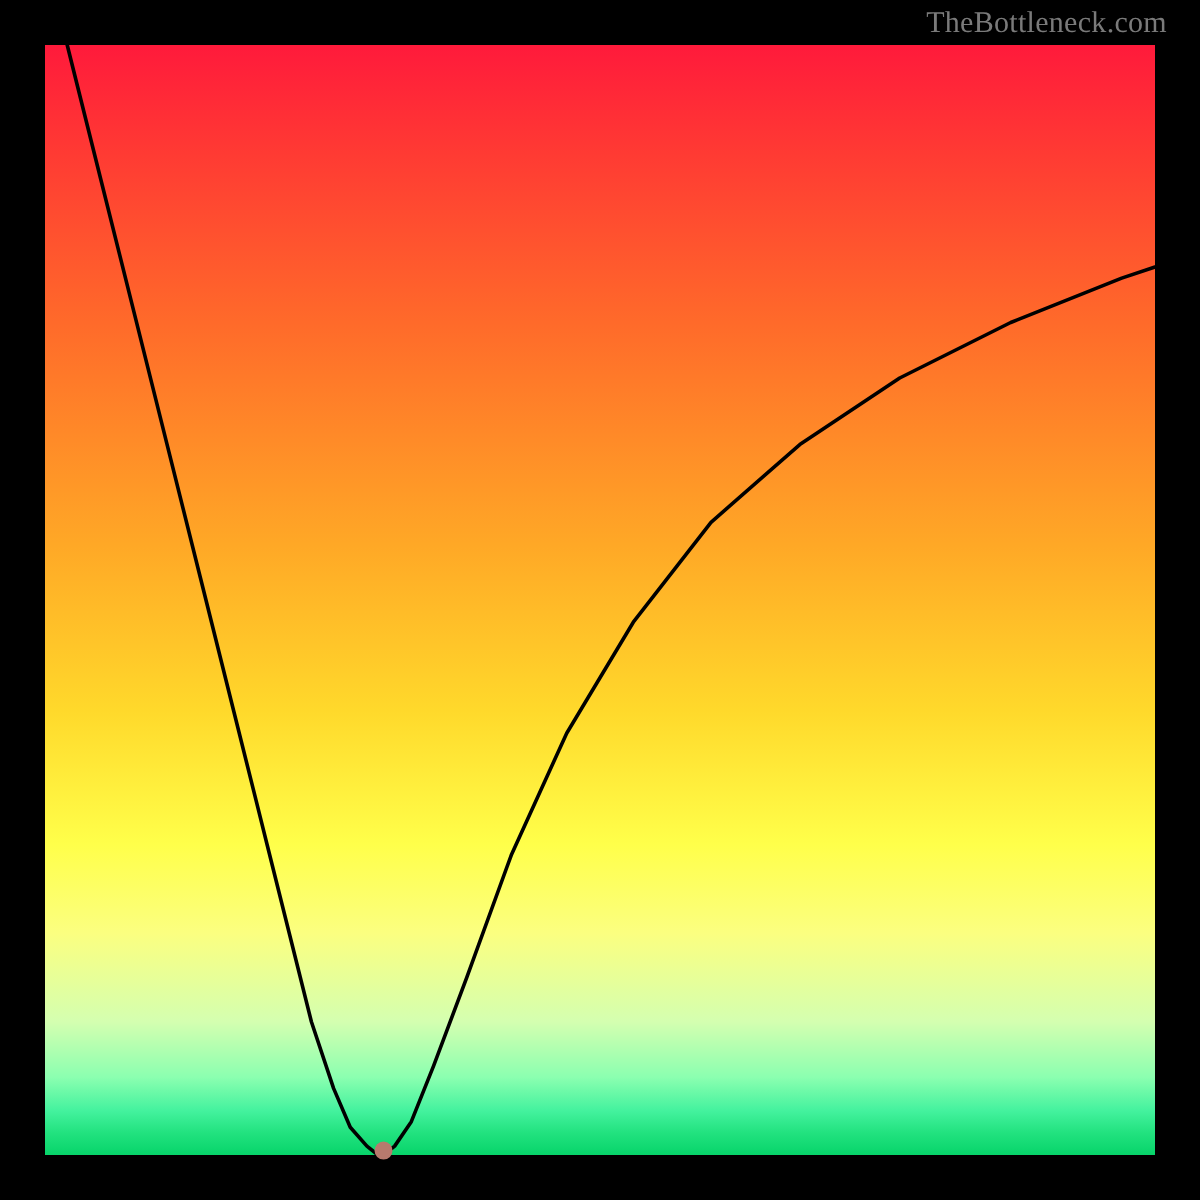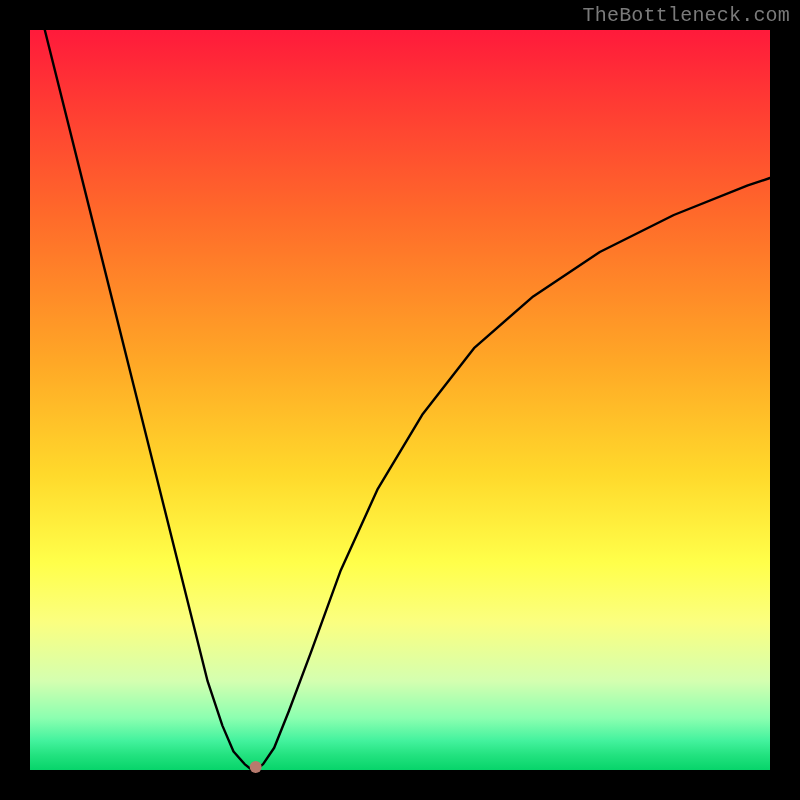--- a/index.html
+++ b/index.html
@@ -46,22 +46,22 @@
     stroke-linejoin: round;
     stroke-linecap: round;
   }
   .marker {
     fill: #b77a6d;
     stroke: none;
   }
   .watermark {
     position: absolute;
     top: 4px;
-    right: 10px;
-    font-family: Liberation Mono, monospace;
+    right: 22px;
+    font-family: Liberation Serif, serif;
     font-size: 20px;
     color: #7a7a7a;
     letter-spacing: 0.2px;
     user-select: none;
   }
 </style>
 </head>
 <body>
 
 <div class="stage">

